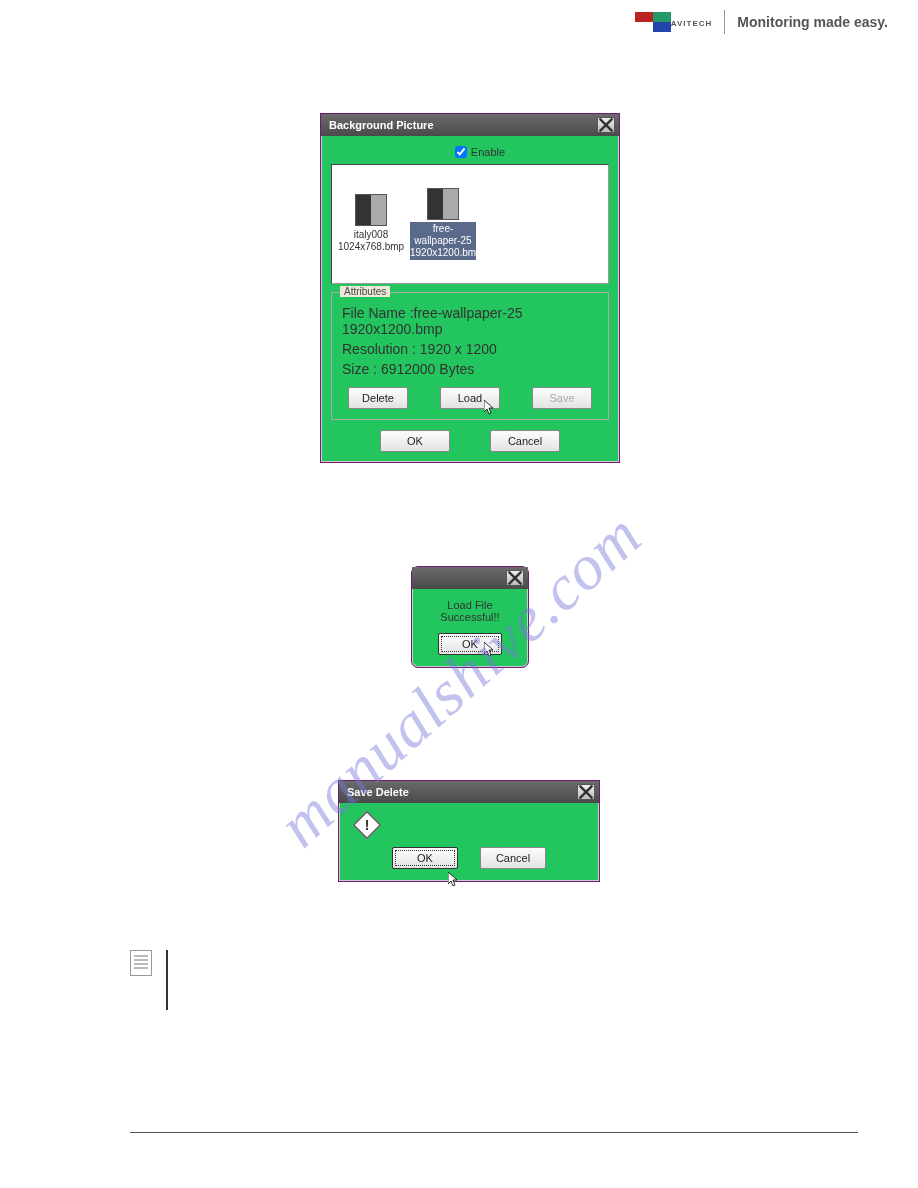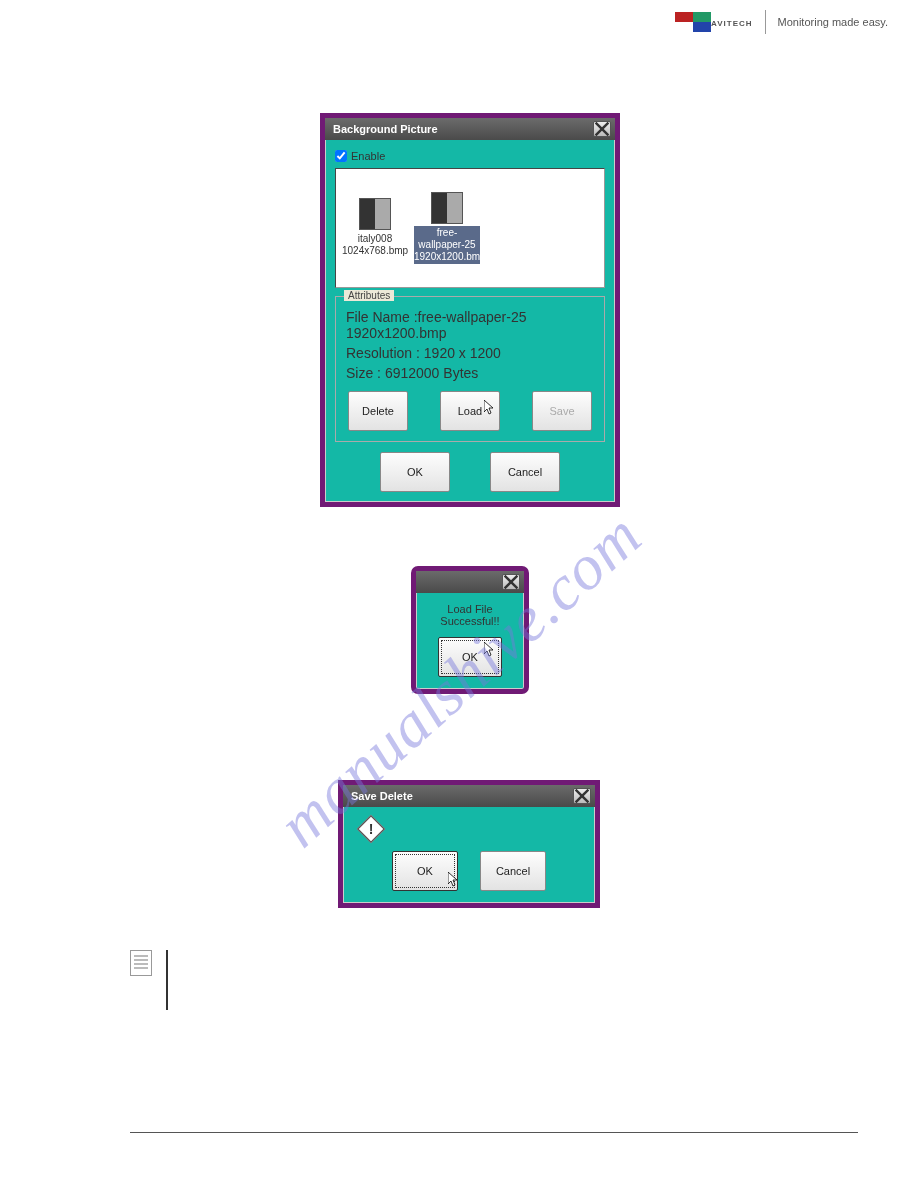--- a/index.html
+++ b/index.html
@@ -19,27 +19,27 @@
     align-items: center;
     gap: 12px;
   }
   .logo-block { display: flex; flex-direction: row; align-items: center; }
   .logo-squares { display: grid; grid-template-columns: 18px 18px; grid-template-rows: 10px 10px; }
   .sq-r { background:#b22; }
   .sq-g { background:#296; }
   .sq-b { background:#24a; grid-column:2; grid-row:2; }
   .logo-text { font-size:8px; letter-spacing:1px; color:#555; font-weight:bold; margin-top:2px;}
   .header-divider { width:1px; height:24px; background:#999; }
-  .tagline { font-size:11px; color:#555; }
+  .tagline { font-size:14px; color:#555;font-weight:bold; }
 
   
   .win-dialog {
     position: absolute;
-    border: 5px solid #701a75;
-    background: #14b8a6;
+    border: 1px solid #701a75;
+    background: #22c55e;
     box-shadow: 0 0 0 1px #ccc inset;
   }
   .title-bar {
     height: 22px;
     background: linear-gradient(#6b6b6b, #4a4a4a);
     display: flex;
     align-items: center;
     justify-content: space-between;
     padding: 0 4px 0 8px;
     color: #fff;
@@ -49,21 +49,21 @@
   .close-btn {
     width: 18px; height: 16px;
     background: linear-gradient(#eee,#bbb);
     border: 1px solid #555;
     border-radius: 2px;
     display:flex; align-items:center; justify-content:center;
     font-size:10px; color:#333;
     cursor:pointer;
   }
   .dlg-body { padding: 6px 10px 10px 10px; font-size: 11px; color:#333;}
-  .chk-row { display:flex; align-items:center; gap:4px; margin:4px 0 6px 0;}
+  .chk-row { display:flex; align-items:center; gap:4px; margin:4px 0 6px 20px;justify-content:center;}
   .chk { width:12px; height:12px; }
   .thumb-area {
     background:#fff; border:1px inset #999;
     height: 120px; padding: 6px; display:flex; gap:6px; align-items:center;
     overflow:hidden;
   }
   .thumb-item { width:66px; text-align:center; font-size:10px; color:#333;}
   .thumb-item.selected { color:#fff; }
   .thumb-item.selected .thumb-label { background:#5a6a8a; }
   .thumb-icon { width:32px; height:32px; margin:0 auto 2px; background:#888; border:1px solid #555;
@@ -75,21 +75,21 @@
     position:relative;
   }
   .fieldset-legend {
     position:absolute; top:-7px; left:8px; background:#ece9d8;
     padding:0 4px; font-size:10px; color:#444;
   }
   .attr-line { margin:4px 0; font-size:14px; color:#333;}
   .btn-row { display:flex; gap:20px; justify-content:center; margin-top:10px;}
   .btn-row.tight { gap:32px; }
   .win-btn {
-    min-width:60px; height:40px;
+    min-width:60px; height:22px;
     background: linear-gradient(#fdfdfd,#e3e3e3);
     border:1px solid #888; border-radius:2px;
     font-size:11px; color:#222; cursor:pointer;
     padding:0 10px;
   }
   .win-btn.disabled { color:#aaa; cursor:default; }
   .win-btn.focus { border:1px solid #333; outline:1px dotted #333; outline-offset:-4px;}
   .ok-cancel-row { display:flex; justify-content:center; gap:40px; margin-top:10px;}
 
   

